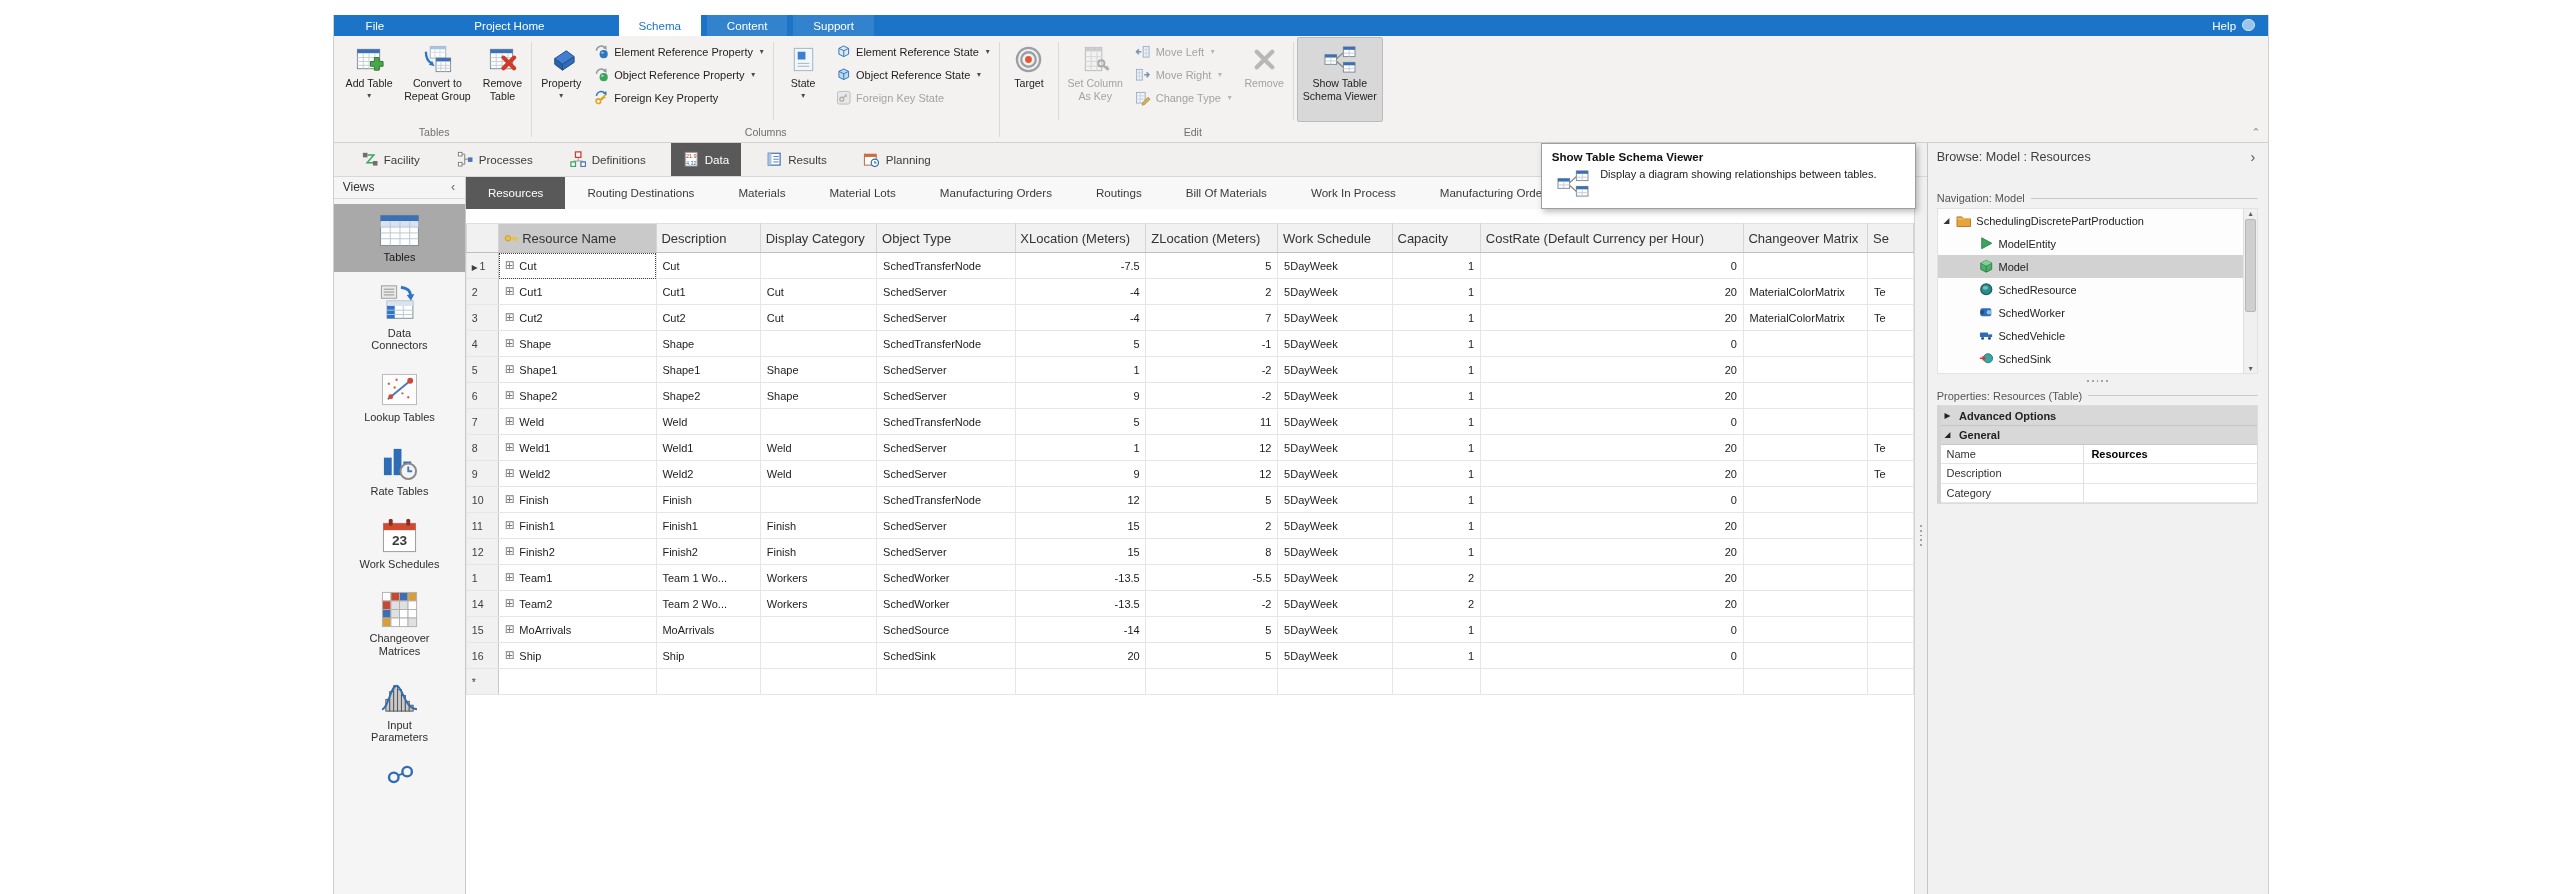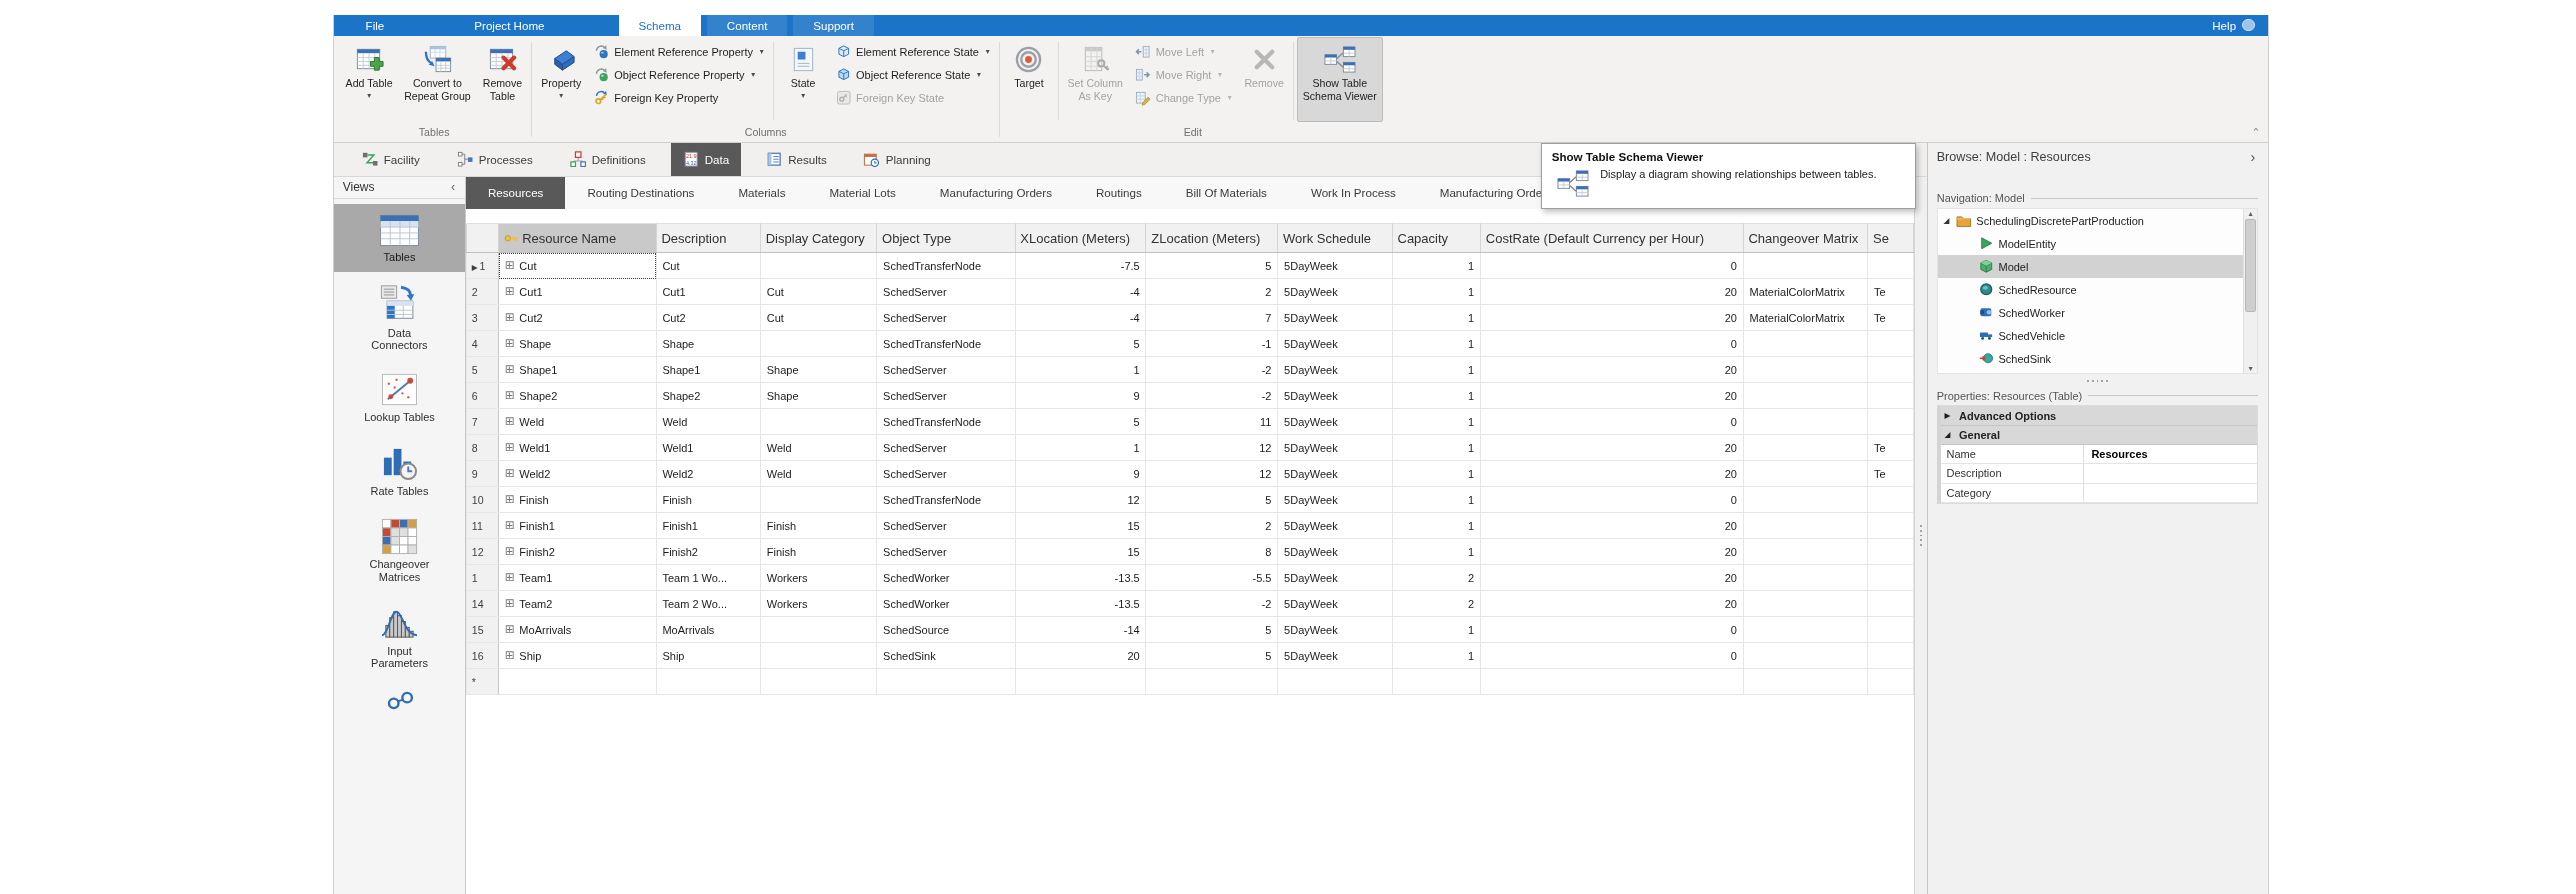--- a/index.html
+++ b/index.html
@@ -500,20 +500,32 @@
                   <span class="icon">
                     <svg width="39" height="37" viewBox="0 0 40 38">
                       <rect x="4" y="14" width="8" height="18" fill="#2e6db4"></rect>
                       <rect x="14" y="5" width="8" height="27" fill="#2e6db4"></rect>
                       <rect x="24" y="18" width="8" height="14" fill="#2e6db4"></rect>
                       <circle cx="29" cy="28" r="8" fill="#f4f4f4" stroke="#8a8a8a" stroke-width="2"></circle>
                       <path d="M29 23v5h4" fill="none" stroke="#4a78c0" stroke-width="2"></path>
                     </svg>
                   </span>
                   <span class="vlabel">Rate Tables</span>
+                </div>
+                <div class="view-item">
+                  <span class="icon">
+                    <svg width="39" height="37" viewBox="0 0 40 38">
+                      <rect x="3.5" y="5.5" width="33" height="29" fill="#fff" stroke="#9a9a9a"></rect>
+                      <rect x="3.5" y="5.5" width="33" height="7" fill="#cf4a2e"></rect>
+                      <rect x="9" y="1" width="4" height="7" rx="1.5" fill="#8a2f1d"></rect>
+                      <rect x="27" y="1" width="4" height="7" rx="1.5" fill="#8a2f1d"></rect>
+                      <text x="20" y="28" font-size="14" font-weight="bold" fill="#3a3a3a" text-anchor="middle" font-family="Liberation Sans,sans-serif">23</text>
+                    </svg>
+                  </span>
+                  <span class="vlabel">Work Schedules</span>
                 </div>
                 <div class="view-item">
                   <span class="icon">
                     <svg width="39" height="37" viewBox="0 0 41 39">
                       <rect x="2.5" y="1.5" width="9" height="9" fill="#ffffff" stroke="#b0b0b0"></rect>
                       <rect x="11.5" y="1.5" width="9" height="9" fill="#c64a33" stroke="#b0b0b0"></rect>
                       <rect x="20.5" y="1.5" width="9" height="9" fill="#3c6eb4" stroke="#b0b0b0"></rect>
                       <rect x="29.5" y="1.5" width="9" height="9" fill="#d89e3c" stroke="#b0b0b0"></rect>
                       <rect x="2.5" y="10.5" width="9" height="9" fill="#c64a33" stroke="#b0b0b0"></rect>
                       <rect x="11.5" y="10.5" width="9" height="9" fill="#e0e0e0" stroke="#b0b0b0"></rect>

